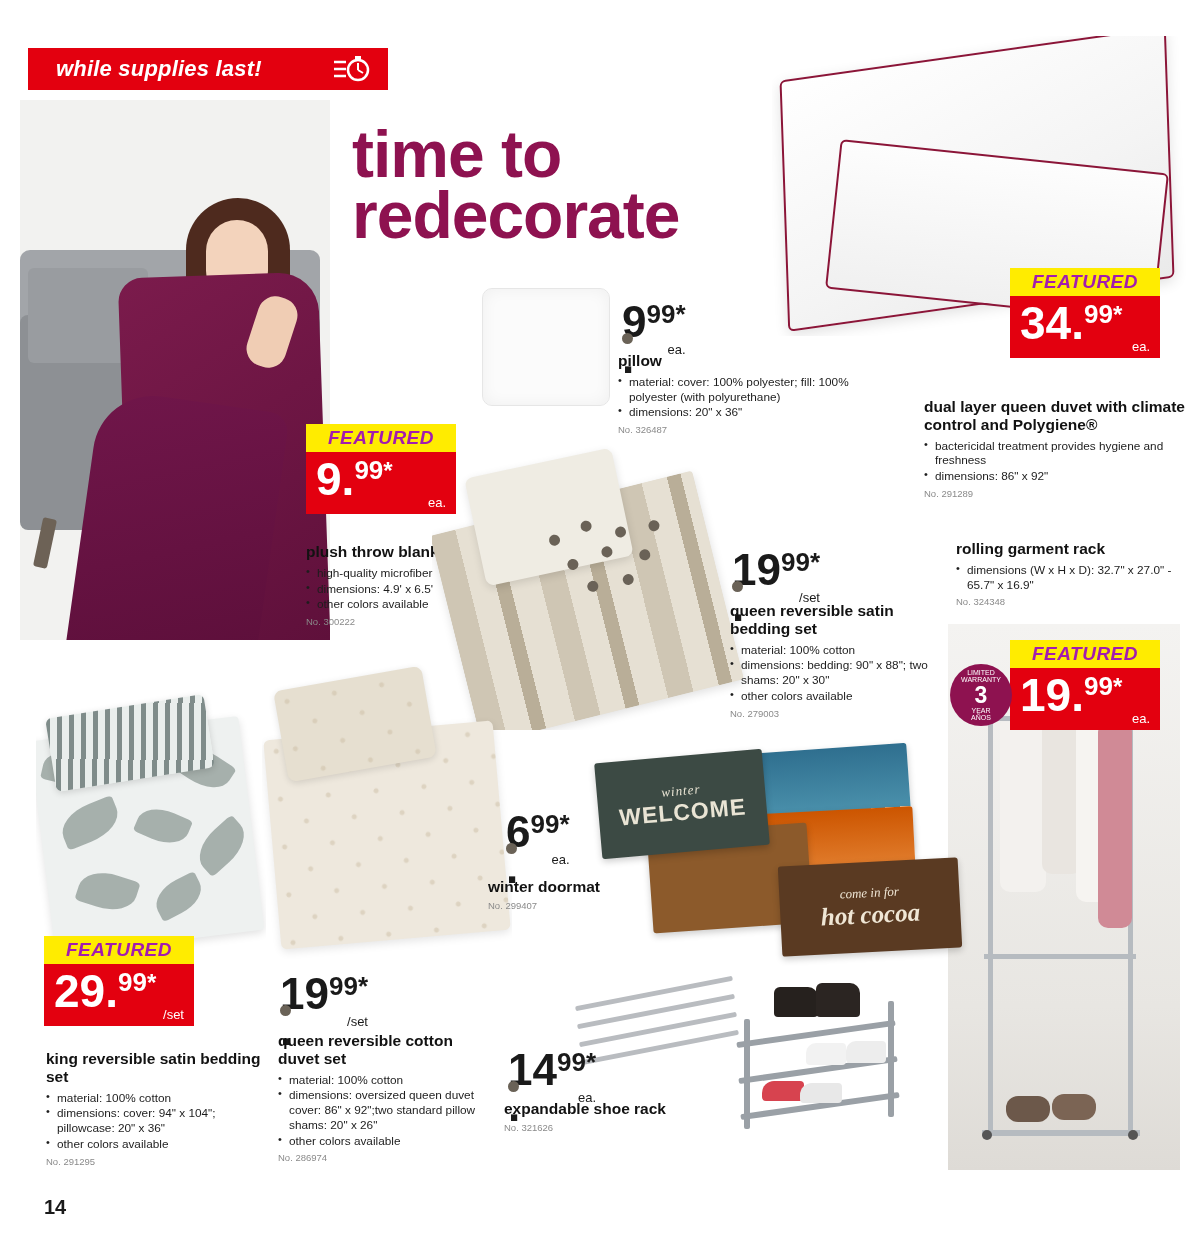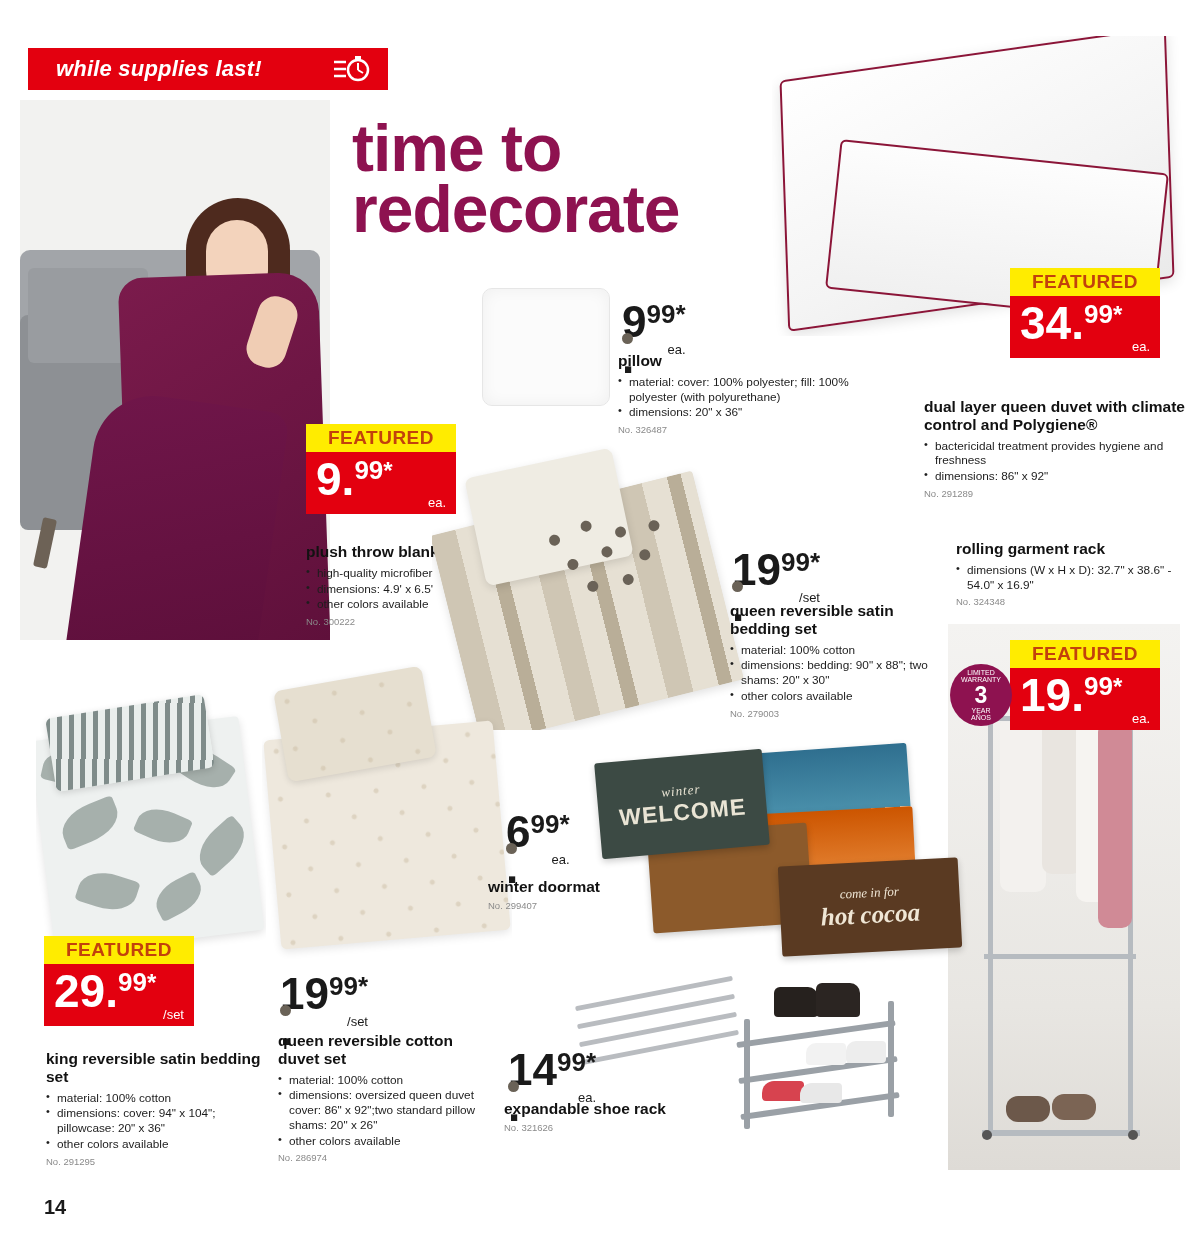--- a/index.html
+++ b/index.html
@@ -18,43 +18,44 @@
     display:flex; align-items:center;
   }
   .banner-text {
     font-size:22px; font-weight:bold; font-style:italic;
     margin-left:28px; letter-spacing:.2px;
   }
   .banner-icon { margin-left:auto; margin-right:18px; display:flex; align-items:center; }
 
   
   .headline {
-    position:absolute; left:352px; top:118px; width:470px;
+    position:absolute; left:352px; top:124px; width:470px;
     font-size:66px; line-height:.92; font-weight:bold;
     color:#8e1250; letter-spacing:-1px;
   }
   .headline .l2 { display:block; }
 
   
   .price { position:absolute; color:#1a1a1a; }
   .price .big { font-size:44px; font-weight:bold; line-height:1; }
   .price .dot { font-size:44px; font-weight:bold; }
   .price .cents { font-size:26px; font-weight:bold; vertical-align:super; position:relative; top:-14px; }
   .price .star { font-size:26px; font-weight:bold; vertical-align:super; position:relative; top:-14px; }
   .price-row { display:flex; align-items:flex-end; }
   .unit-below { font-size:13px; text-align:right; margin-top:-2px; }
 
   
   .featured {
     position:absolute; width:150px;
   }
   .featured .tag {
-    background:#ffec00; color:#c2410c; font-weight:bold; font-size:19px;
+    background:#ffec00; color:#a21caf; font-weight:bold; font-size:19px;
     text-align:center; letter-spacing:.5px; padding:3px 0 3px;
     font-family:"Liberation Sans", sans-serif;
+    font-style:italic;
   }
   .featured .amount {
     background:#e3000f; color:#fff; padding:4px 10px 8px 10px; position:relative;
     height:62px;
   }
   .featured .amount .big { font-size:46px; font-weight:bold; line-height:1; }
   .featured .amount .cents { font-size:26px; font-weight:bold; position:relative; top:-16px; }
   .featured .amount .star { font-size:24px; font-weight:bold; position:relative; top:-16px; }
   .featured .amount .ea {
     position:absolute; right:10px; bottom:4px; font-size:13px; font-weight:normal;
@@ -364,21 +365,21 @@
     <li>material: 100% cotton</li>
     <li>dimensions: bedding: 90" x 88"; two shams: 20" x 30"</li>
     <li>other colors available</li>
   </ul>
   <div class="pno">No. 279003</div>
 </div>
 
 <div class="pblock" style="left:956px; top:540px; width:228px;">
   <div class="ptitle">rolling garment rack</div>
   <ul class="plist">
-    <li>dimensions (W x H x D): 32.7" x 38.6" - 54.0" x 16.9"</li>
+    <li>dimensions (W x H x D): 32.7" x 27.0" - 65.7" x 16.9"</li>
   </ul>
   <div class="pno">No. 324348</div>
 </div>
 
 <div class="ph rackphoto">
   <div class="rack-room"></div>
   <div class="rack-pole" style="left:34px; top:92px; width:156px; height:5px;"></div>
   <div class="rack-pole" style="left:40px; top:92px; width:5px; height:420px;"></div>
   <div class="rack-pole" style="left:180px; top:92px; width:5px; height:420px;"></div>
   <div class="rack-pole" style="left:36px; top:330px; width:152px; height:5px;"></div>

